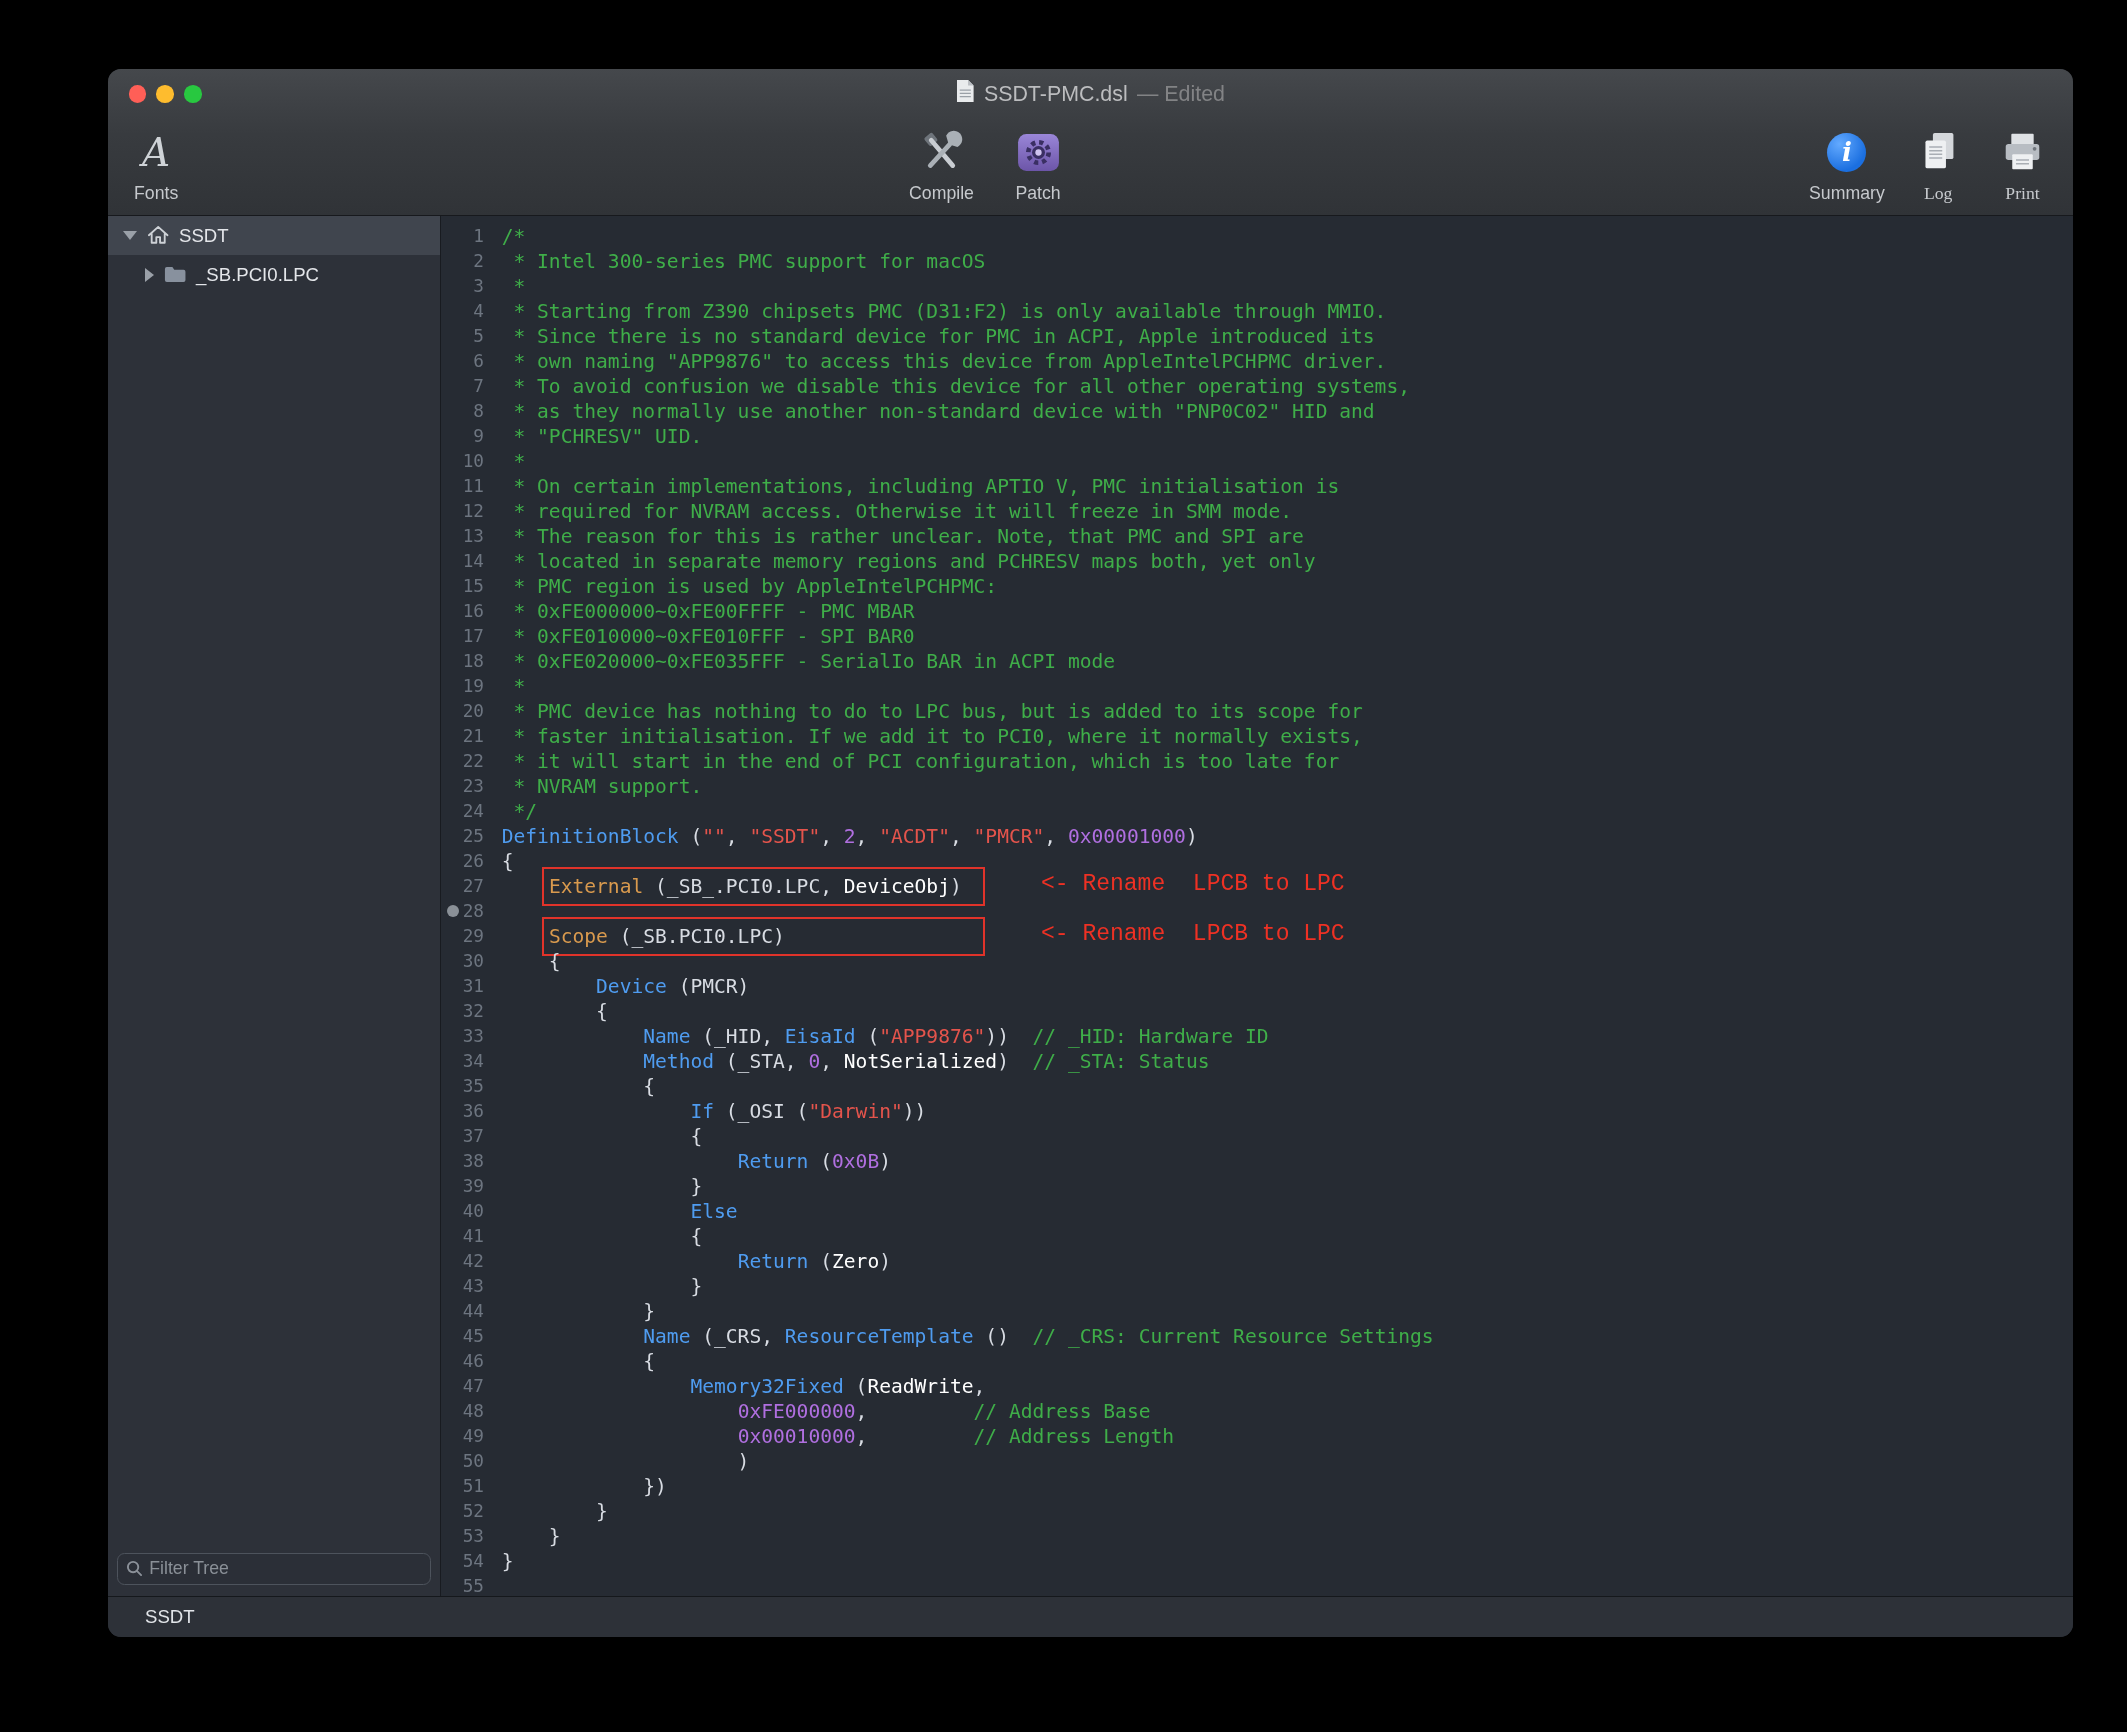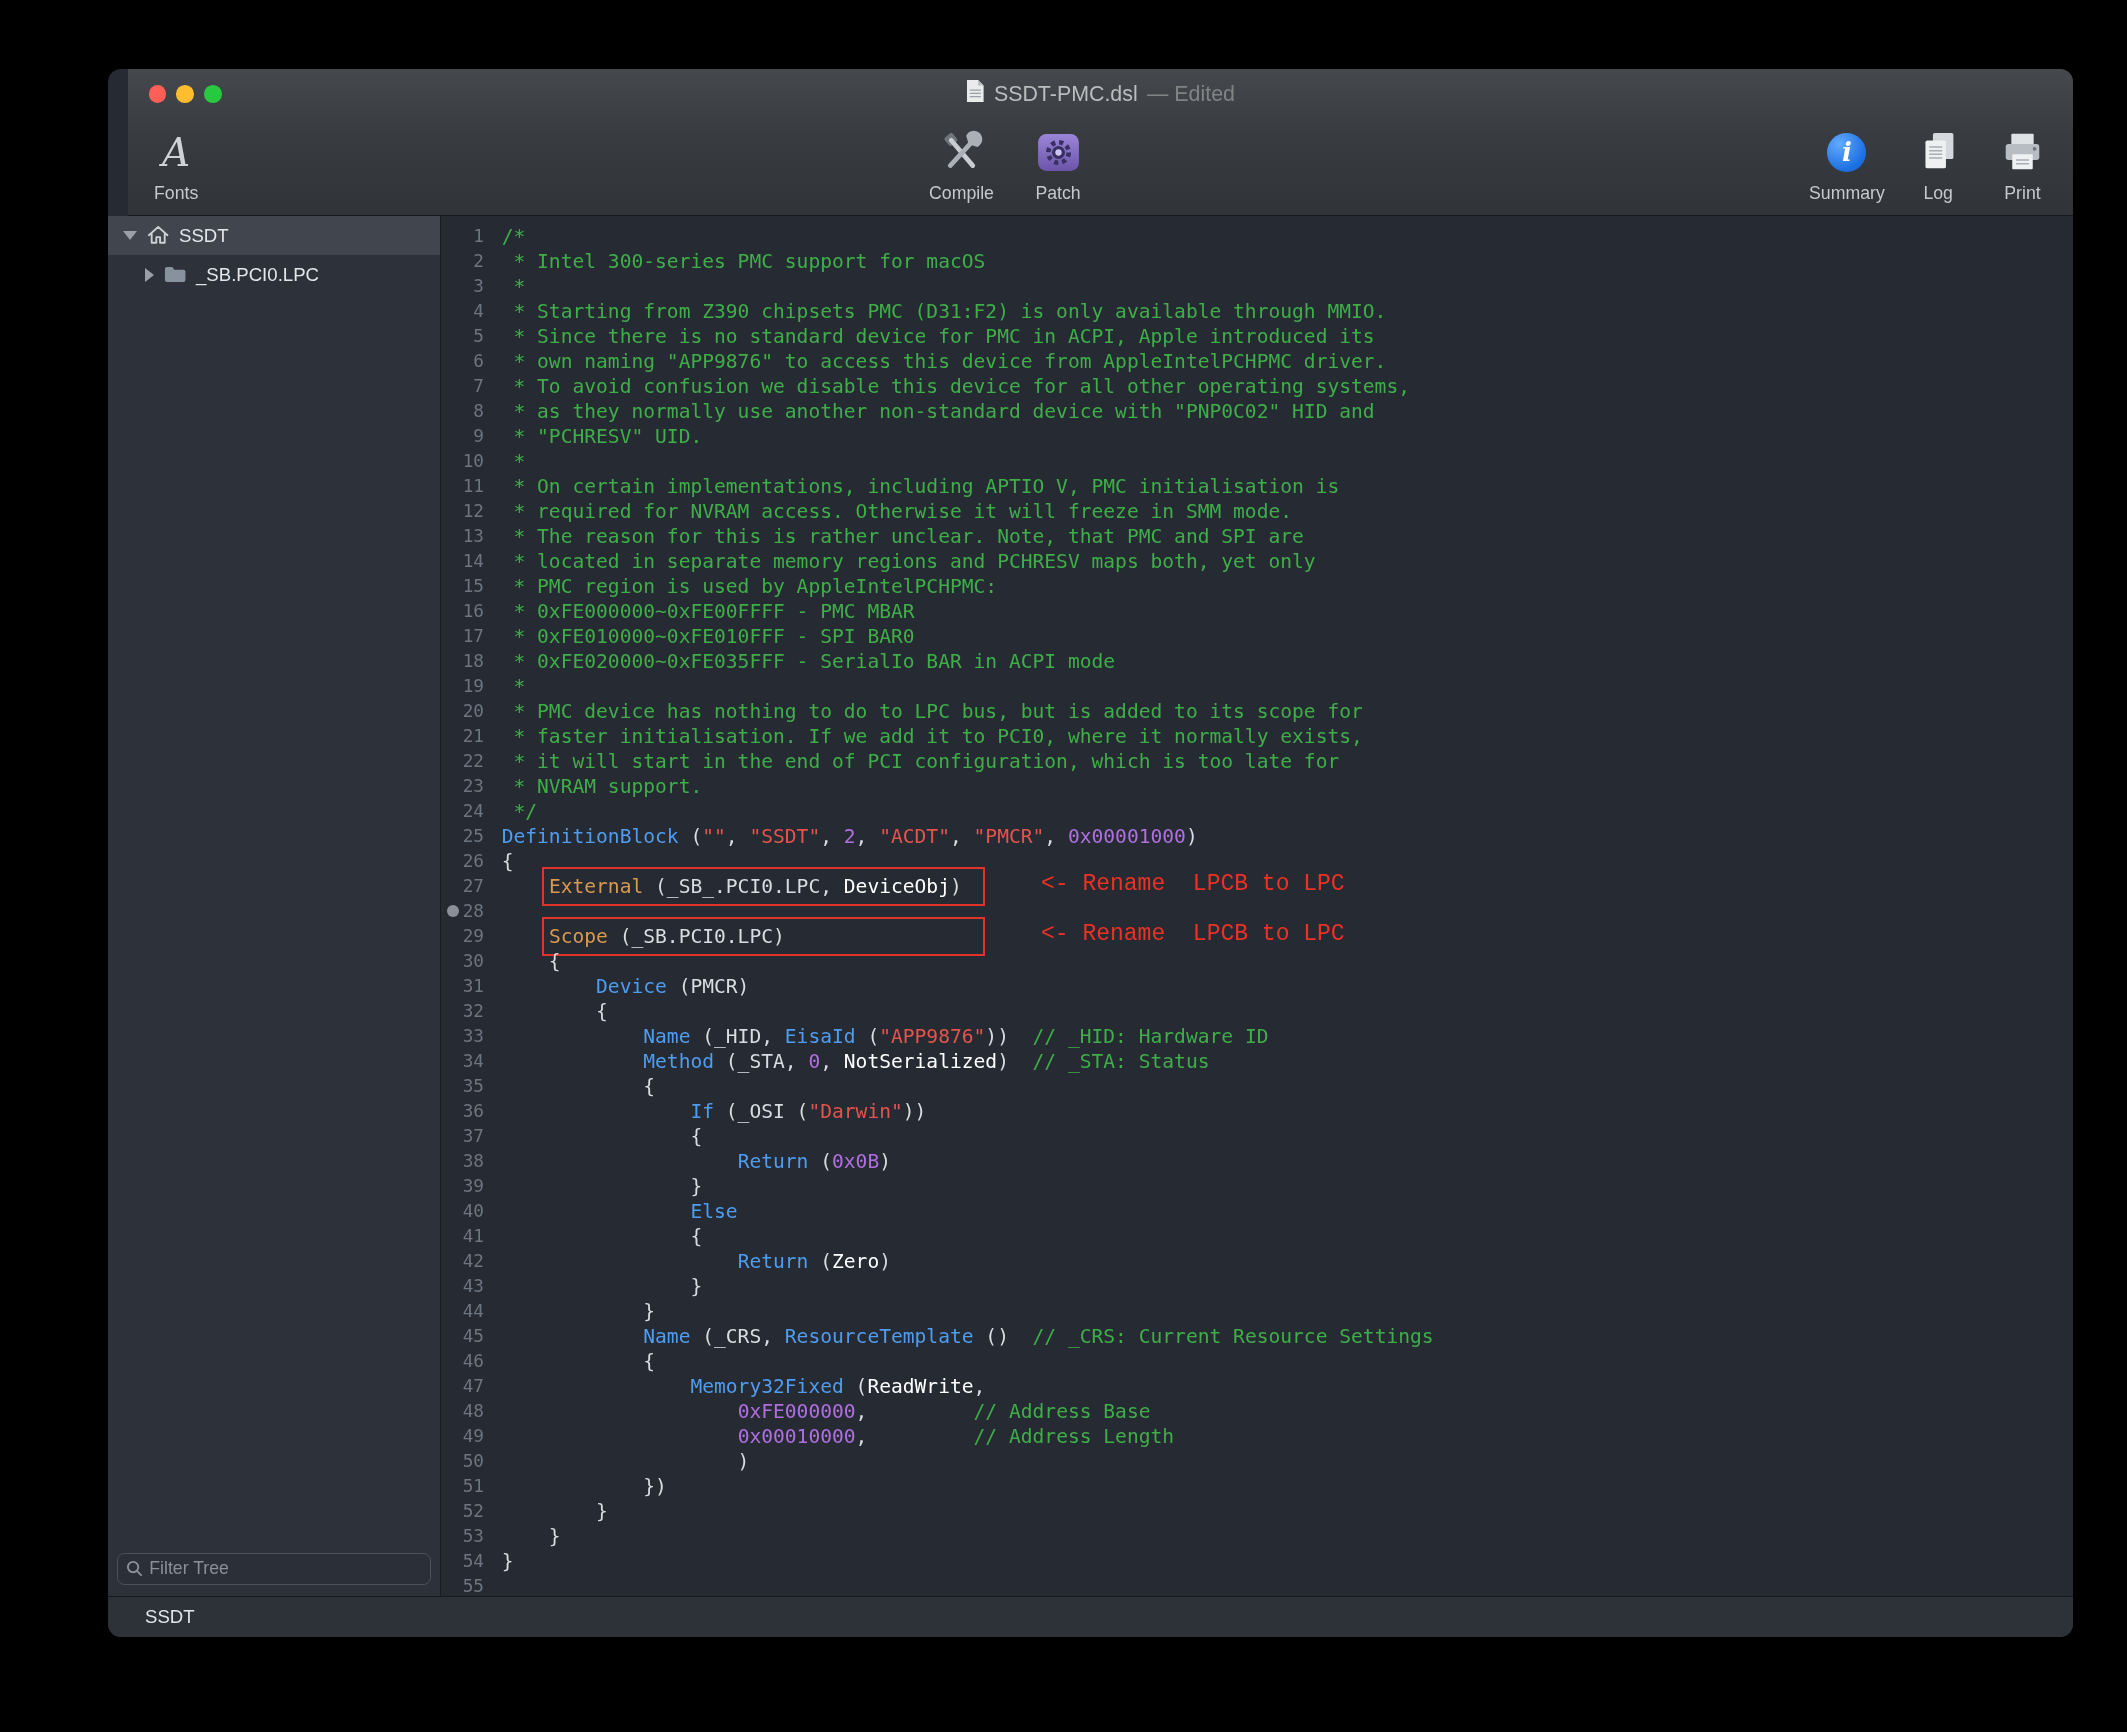--- a/index.html
+++ b/index.html
@@ -7,38 +7,38 @@
               font-family:"Liberation Sans", sans-serif; }
 
   .window { position:absolute; left:108px; top:69px; width:1965px; height:1568px;
             background:#262b33; border-radius:13px; overflow:hidden;
             display:flex; flex-direction:column;
             box-shadow:0 37px 112px rgba(0,0,0,.85); }
 
   
   .hdr { position:relative; flex:0 0 147px; height:147px;
          background:linear-gradient(#45484c, #383b3f 45%, #303337);
-         border-bottom:0.9px solid #17191d;margin-left:20px; }
+         border-bottom:0.9px solid #17191d; }
   .traffic { position:absolute; left:20.5px; top:16px; display:flex; gap:10.3px; }
   .light { width:17.7px; height:17.7px; border-radius:50%; border:none; }
   .light.close { background:#ff5f57; }
   .light.min   { background:#febc2e; }
   .light.zoom  { background:#28c840; }
 
   .title { position:absolute; left:0; right:0; top:12px; height:26px;
            display:flex; align-items:center; justify-content:center; gap:9.3px;
            font-size:21.4px; color:#bcbdbf; font-weight:500; }
   .title .edited { color:#828385; font-weight:400; }
 
   .tb-group { position:absolute; top:58px; display:flex; }
   .tb-left   { left:3.7px; }
   .tb-center { left:789px; gap:7.5px; }
   .tb-right  { right:13px; gap:9.3px; }
   .tb-item { display:flex; flex-direction:column; align-items:center; width:89px; }
-  .tb-item.narrow { width:75px; }
+  .tb-item.narrow { width:75px;font-family:Liberation Serif, serif; }
   .tb-icon { height:50px; display:flex; align-items:center; justify-content:center; }
   .tb-label { margin-top:5.6px; font-size:17.7px; color:#c6c9cd; }
   .fonts-glyph { font-family:"DejaVu Serif", serif; font-style:italic;
                  font-size:39px; color:#cfd3d7; line-height:1; }
   .sum-circle { width:39px; height:39px; border-radius:50%;
                 background:radial-gradient(circle at 32% 28%, #63aaff, #1b6fe0 70%);
                 display:flex; align-items:center; justify-content:center; }
   .sum-circle span { font-family:"DejaVu Serif", serif; font-style:italic; font-weight:bold;
                      color:#fff; font-size:26px; line-height:1; }
 

